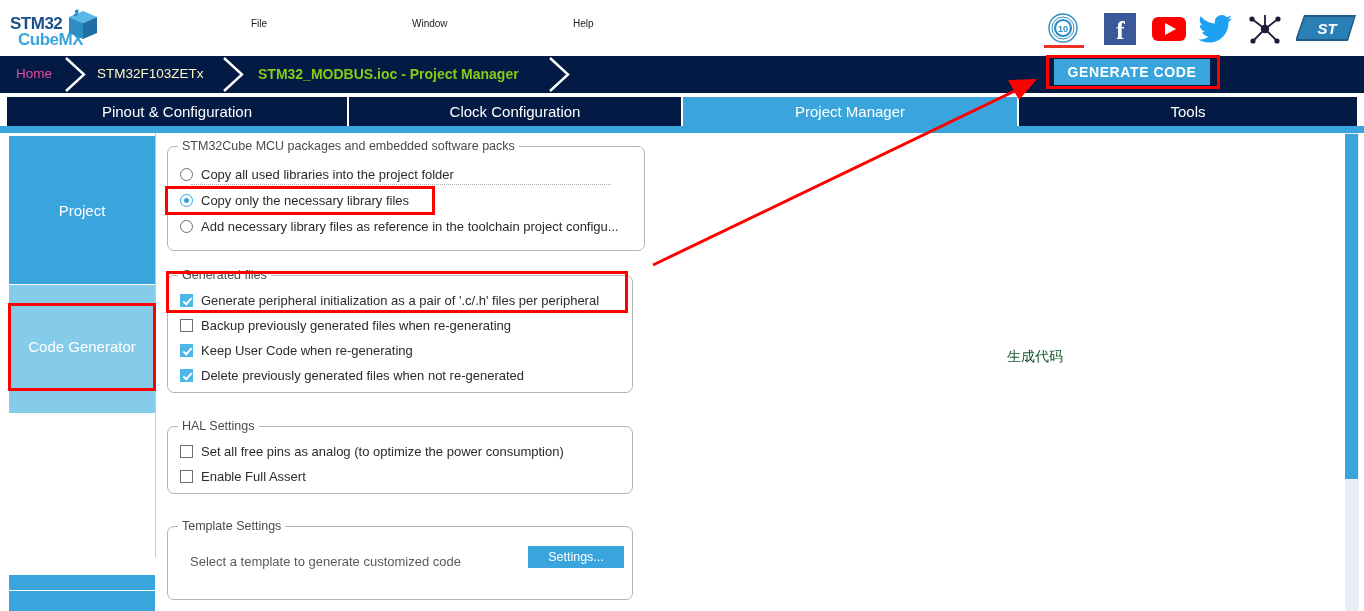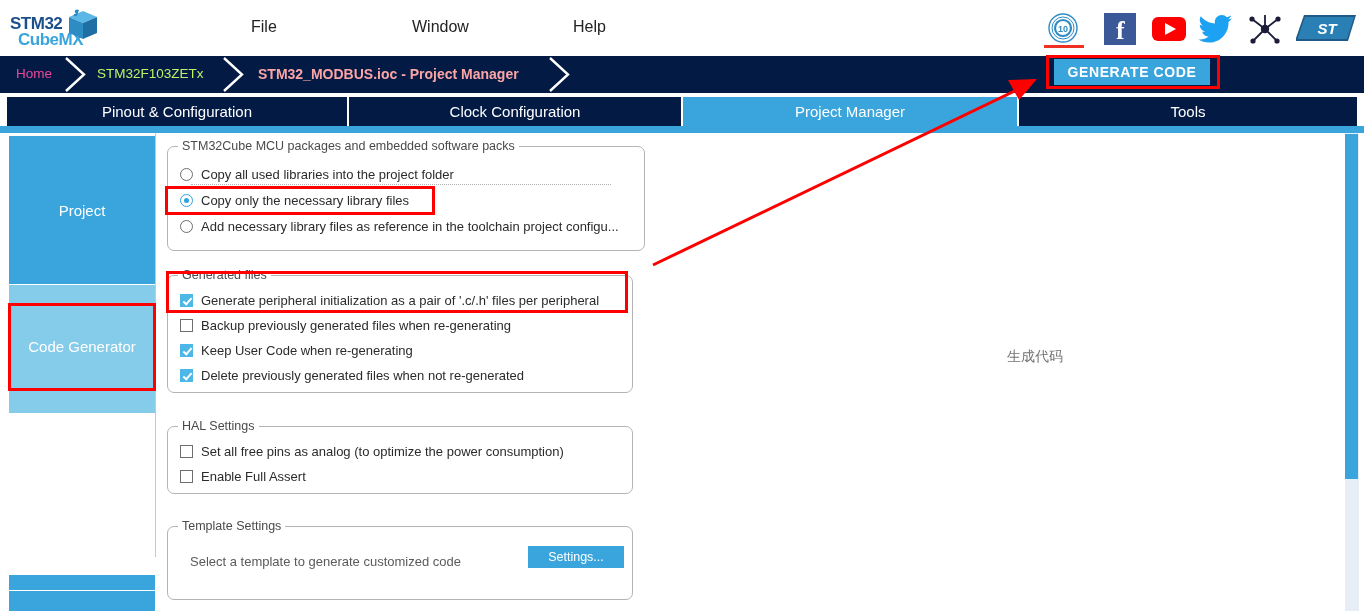--- a/index.html
+++ b/index.html
@@ -26,21 +26,21 @@
   .logo-text-2 {
     position: absolute; left: 10px; top: 24px;
     font-size: 17px; font-weight: bold; color: #3aa5dc; letter-spacing: -0.5px;
   }
   .logo-cube { position: absolute; left: 58px; top: 2px; }
   .menu-items {
     position: absolute; left: 0; top: 0; height: 56px;
   }
   .menu-item {
     position: absolute; top: 18px;
-    font-size: 16px; color: #222222; cursor: default;
+    font-size: 10px; color: #222222; cursor: default;
   }
   .m-file   { left: 251px; }
   .m-window { left: 412px; }
   .m-help   { left: 573px; text-align: right; }
   .badge10 { left: 1047px; top: 12px; position: absolute; width: 32px; height: 32px; }
   .badge10-underline {
     position: absolute; left: 1044px; top: 45px; width: 40px; height: 3px; background: #ef3124;
   }
   .fb { position: absolute; left: 1104px; top: 13px; width: 32px; height: 32px;
         background: #3b5998; }
@@ -58,26 +58,26 @@
   .tw { position: absolute; left: 1198px; top: 14px; width: 36px; height: 30px; }
   .net { position: absolute; left: 1248px; top: 13px; width: 34px; height: 32px; }
   .stlogo { position: absolute; left: 1294px; top: 12px; width: 64px; height: 32px; }
 
   
   .breadcrumb-bar {
     position: absolute; left: 0; top: 56px; width: 1364px; height: 37px;
     background: #031a45;
   }
   .crumb {
-    position: absolute; top: 10px; font-size: 13.5px; color: #bef264;
+    position: absolute; top: 10px; font-size: 13.5px; color: #fef9c3;
     white-space: nowrap;
   }
   .crumb.home { left: 16px; color: #ec4899; }
   .crumb.mcu  { left: 97px; }
-  .crumb.proj { left: 258px; color: #fca5a5; font-weight: bold; font-size: 14px; }
+  .crumb.proj { left: 258px; color: #84cc16; font-weight: bold; font-size: 14px; }
   .chev {
     position: absolute; top: 56px; width: 30px; height: 37px;
   }
   .chev svg { display: block; }
   .gen-code-btn {
     position: absolute; left: 1054px; top: 59px; width: 156px; height: 26px;
     background: #3aa5dc; color: #ffffff; font-size: 14px; font-weight: bold;
     display: flex; align-items: center; justify-content: center;
     letter-spacing: 0.6px; cursor: pointer;
   }
@@ -196,21 +196,21 @@
   }
   .settings-btn {
     position: absolute; left: 360px; top: 19px; width: 96px; height: 22px;
     background: #3aa5dc; color: #ffffff; font-size: 12.5px;
     display: flex; align-items: center; justify-content: center; cursor: pointer;
   }
 
   
   .annot-cn {
     position: absolute; left: 851px; top: 215px;
-    font-size: 14px; color: #737373; white-space: nowrap;
+    font-size: 14px; color: #14532d; white-space: nowrap;
   }
   .annot-arrow { position: absolute; left: 640px; top: 60px; pointer-events: none; }
 
   
   .vscroll {
     position: absolute; left: 1345px; top: 133px; width: 14px; height: 478px;
     background: #e8eef6;
   }
   .vscroll-thumb {
     position: absolute; left: 0px; top: 1px; width: 13px; height: 345px;

